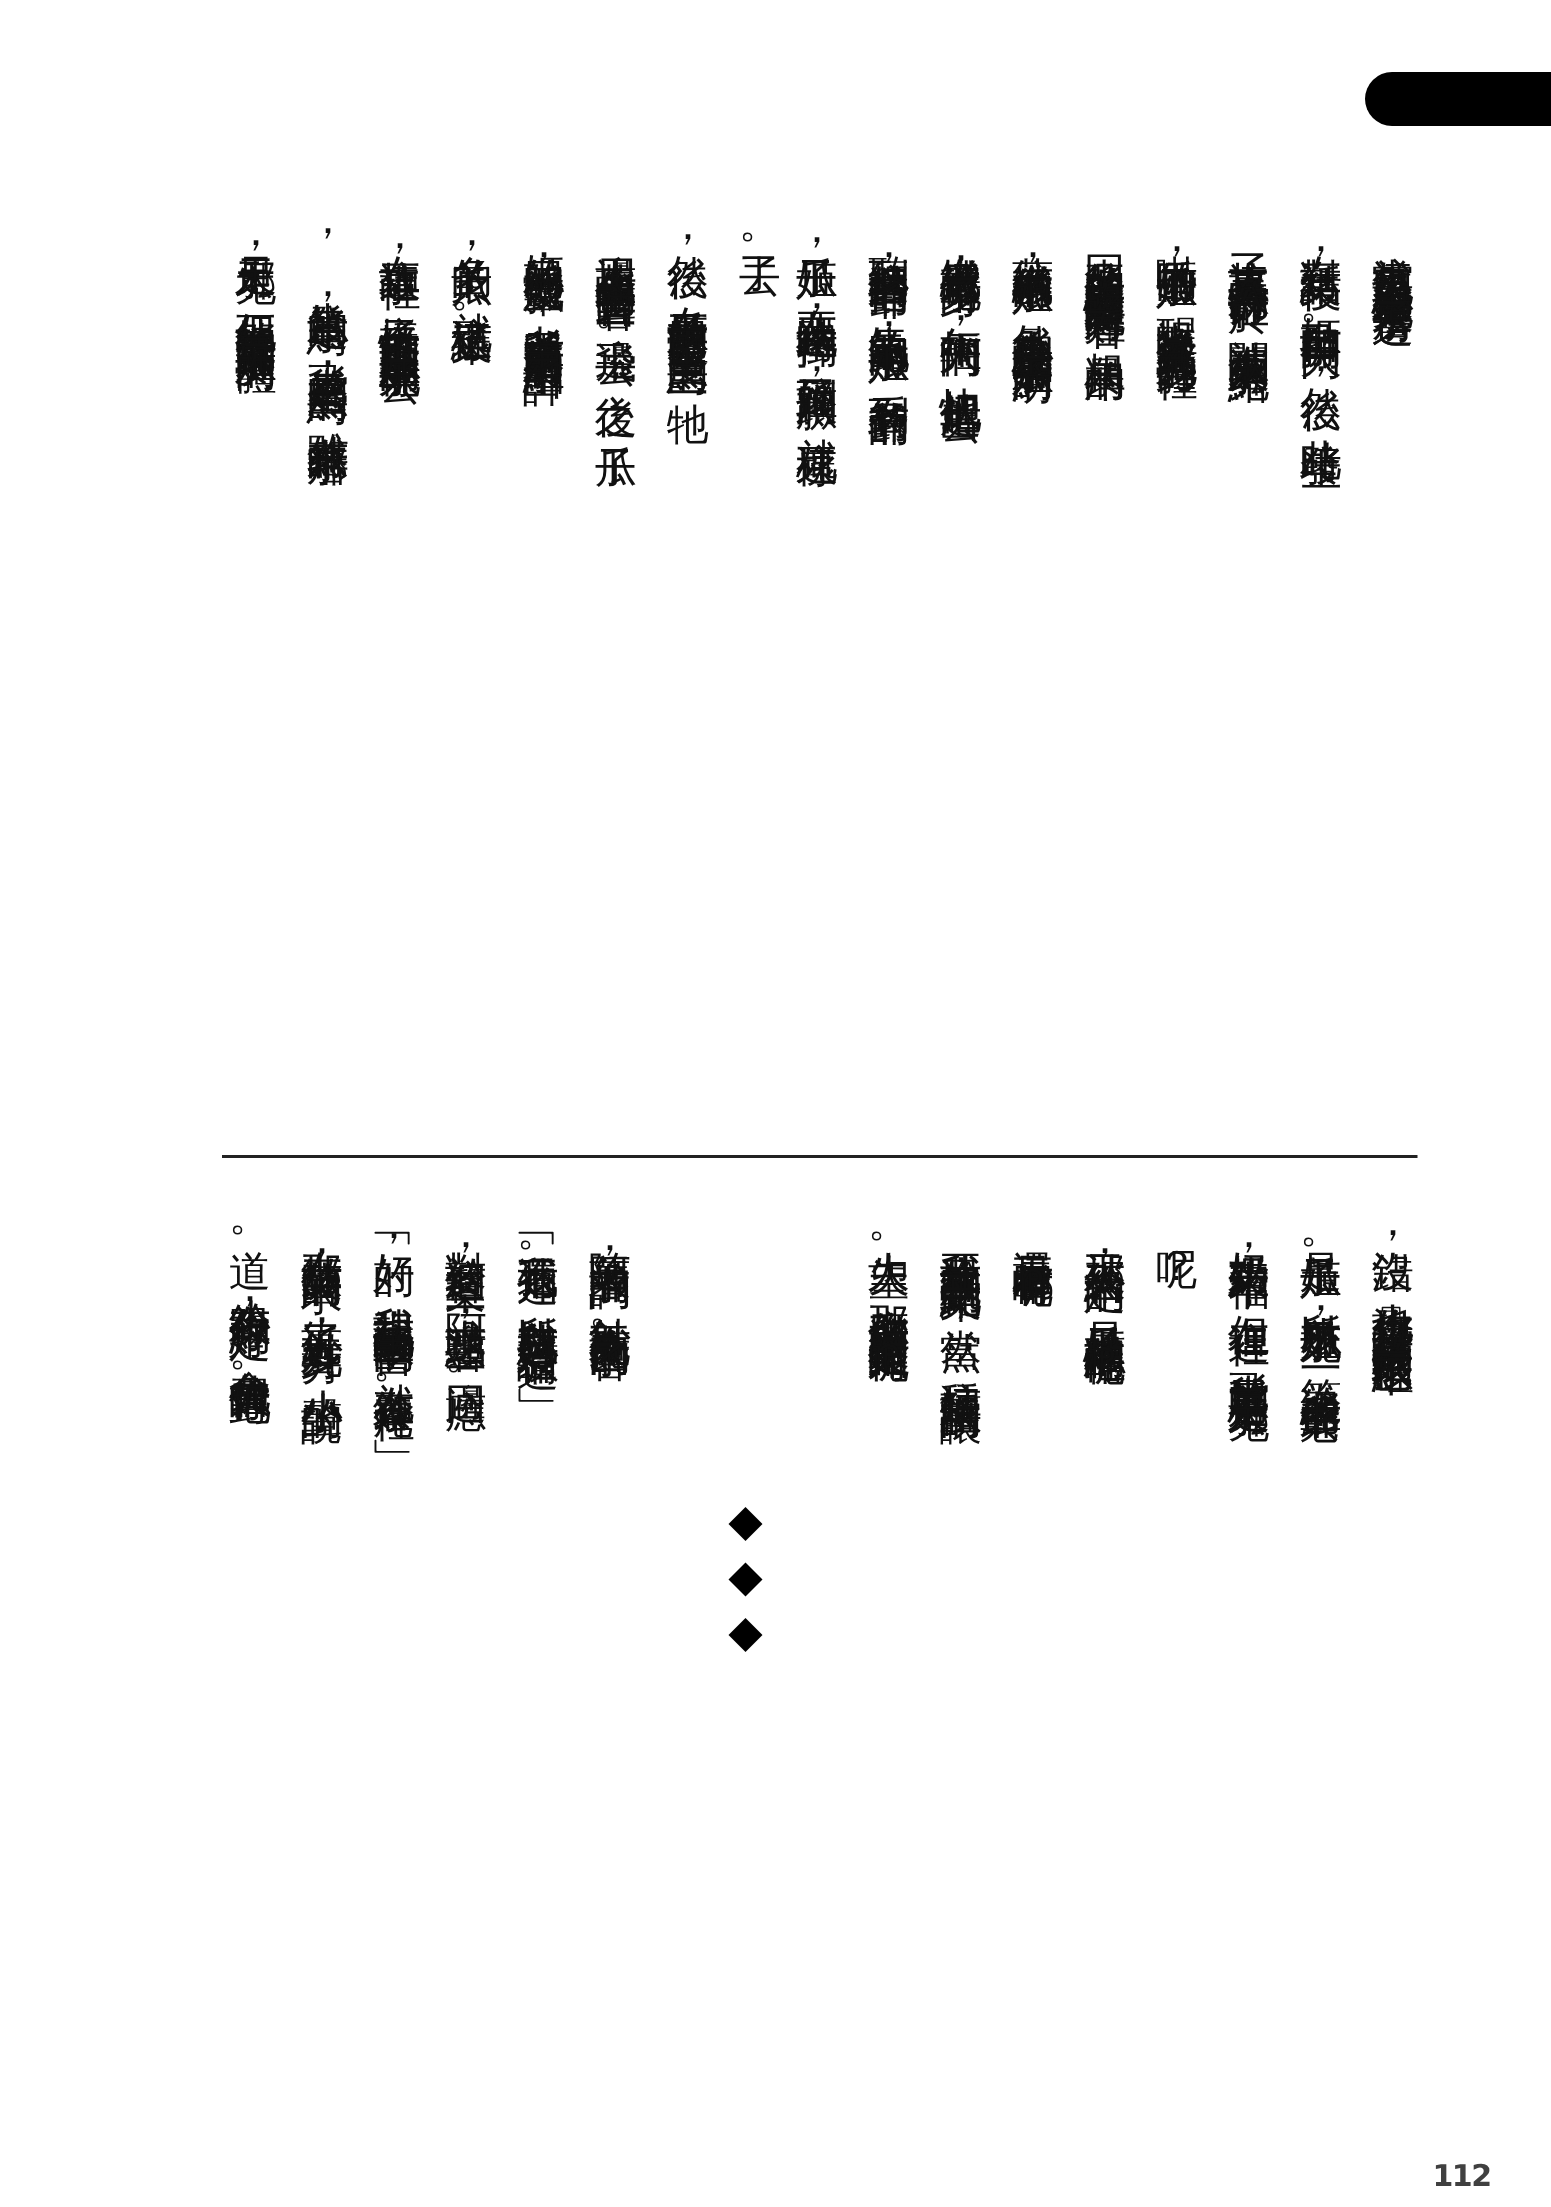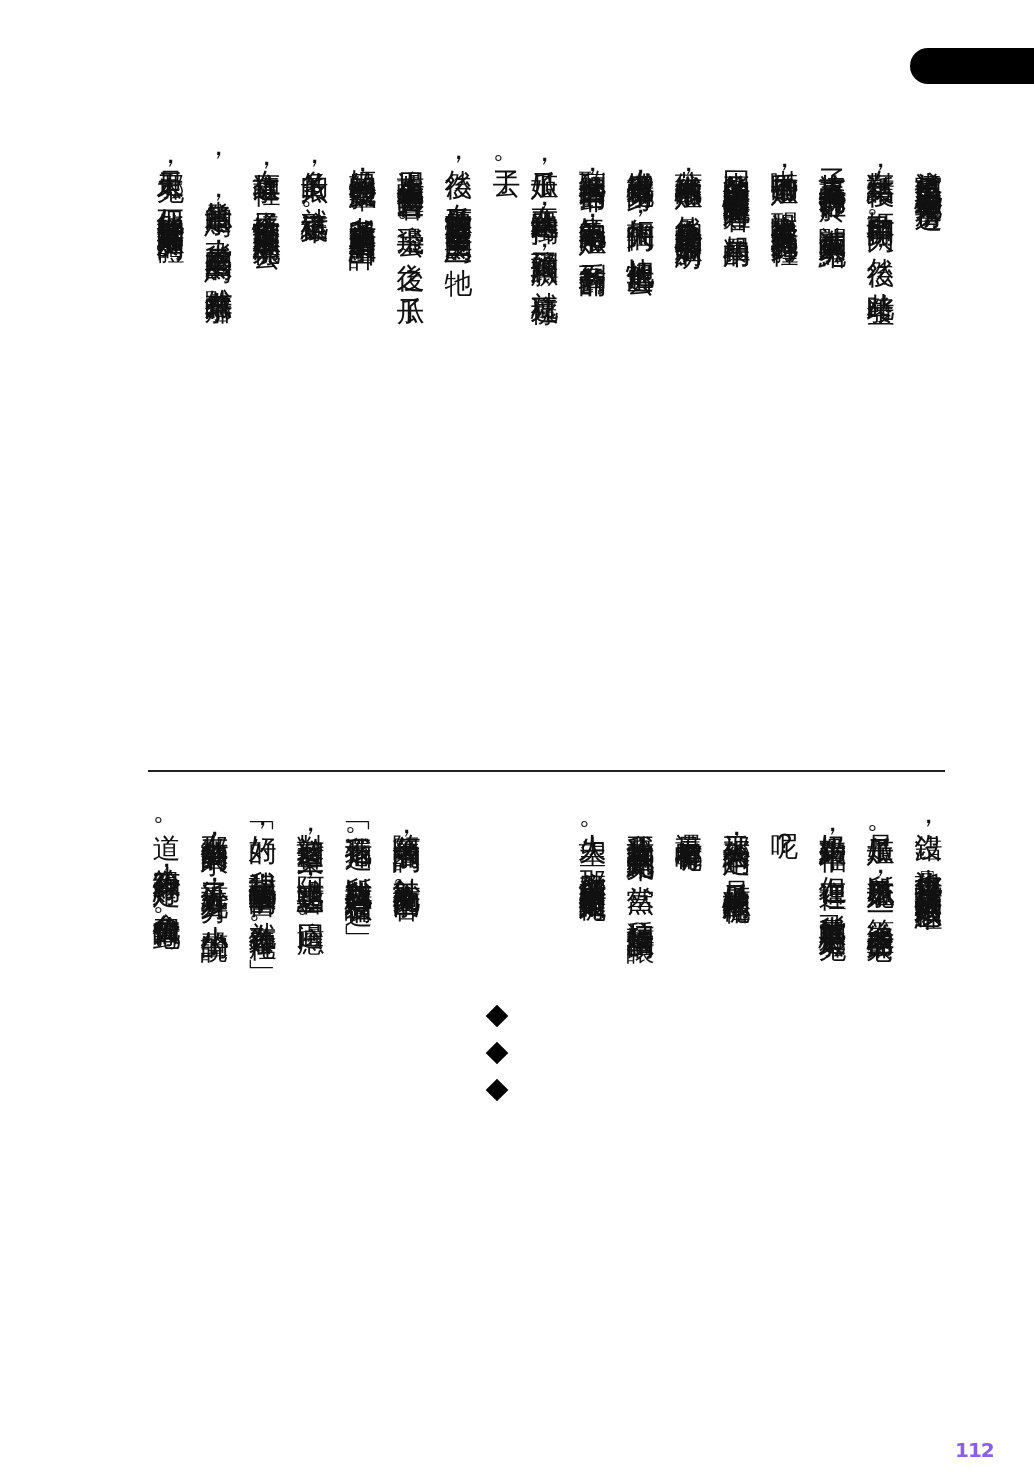--- a/index.html
+++ b/index.html
@@ -59,21 +59,21 @@
       transform: rotate(45deg);
     }
     .page-number {
       position: absolute;
       left: 955px;
       top: 1438px;
       font-family: "DejaVu Sans", sans-serif;
       font-weight: bold;
       font-size: 20px;
       letter-spacing: -1px;
-      color: #8b5cf6;
+      color: #404040;
     }
   </style>
 </head>
 <body>
 
 <div class="tab"></div>
 
 <div class="top">
   <div class="col" style="left:908px">這當然也是因為擔心天邪鬼會來房子這邊。</div>
   <div class="col" style="left:860px">在對話結束後，姬自己打開了大門。然後，此時發生</div>

